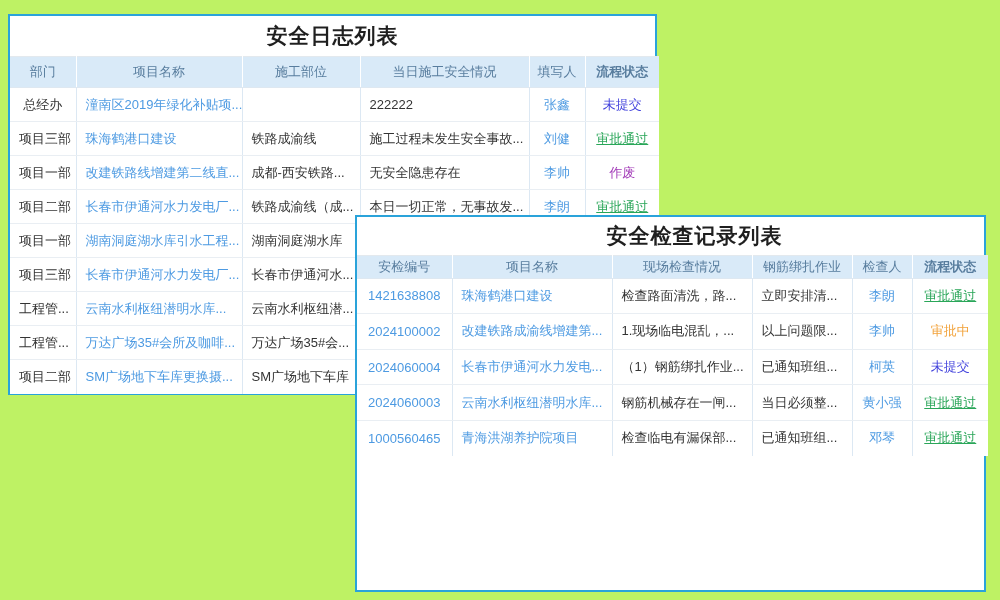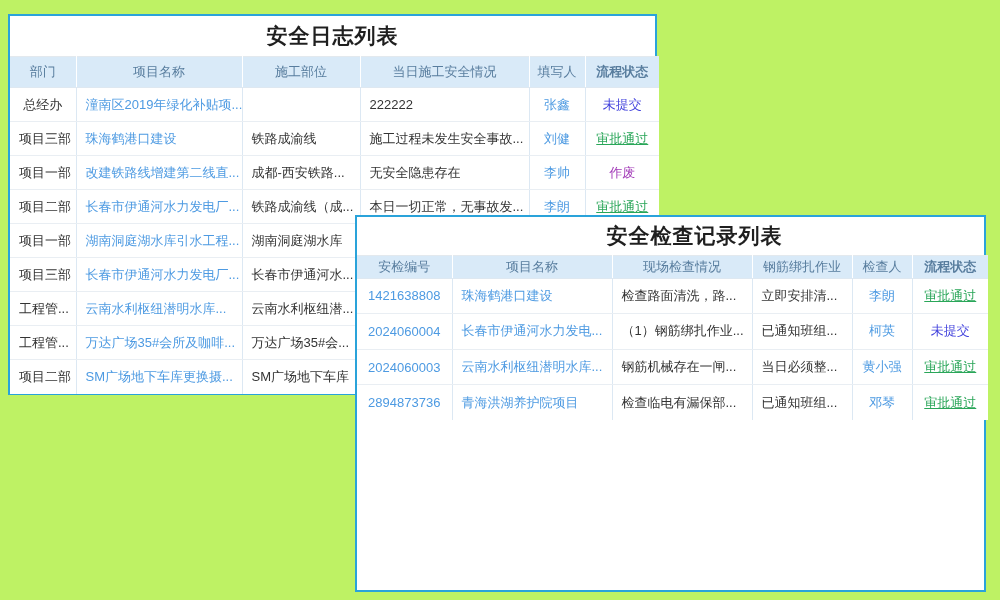--- a/index.html
+++ b/index.html
@@ -172,37 +172,45 @@
           <tbody>
             <tr>
               <td class="al-c"><span class="link">1421638808</span></td>
               <td class="al-l"><span class="link">珠海鹤港口建设</span></td>
               <td class="al-l"><span>检查路面清洗，路...</span></td>
               <td class="al-l"><span>立即安排清...</span></td>
               <td class="al-c"><span class="link">李朗</span></td>
               <td class="al-c"><span class="status-approved">审批通过</span></td>
             </tr>
             <tr>
+              <td class="al-c"><span class="link">2024100002</span></td>
+              <td class="al-l"><span class="link">改建铁路成渝线增建第...</span></td>
+              <td class="al-l"><span>1.现场临电混乱，...</span></td>
+              <td class="al-l"><span>以上问题限...</span></td>
+              <td class="al-c"><span class="link">李帅</span></td>
+              <td class="al-c"><span class="status-reviewing">审批中</span></td>
+            </tr>
+            <tr>
               <td class="al-c"><span class="link">2024060004</span></td>
               <td class="al-l"><span class="link">长春市伊通河水力发电...</span></td>
               <td class="al-l"><span>（1）钢筋绑扎作业...</span></td>
               <td class="al-l"><span>已通知班组...</span></td>
               <td class="al-c"><span class="link">柯英</span></td>
               <td class="al-c"><span class="status-unsubmitted">未提交</span></td>
             </tr>
             <tr>
               <td class="al-c"><span class="link">2024060003</span></td>
               <td class="al-l"><span class="link">云南水利枢纽潜明水库...</span></td>
               <td class="al-l"><span>钢筋机械存在一闸...</span></td>
               <td class="al-l"><span>当日必须整...</span></td>
               <td class="al-c"><span class="link">黄小强</span></td>
               <td class="al-c"><span class="status-approved">审批通过</span></td>
             </tr>
             <tr>
-              <td class="al-c"><span class="link">2894873736</span></td>
+              <td class="al-c"><span class="link">1000560465</span></td>
               <td class="al-l"><span class="link">青海洪湖养护院项目</span></td>
               <td class="al-l"><span>检查临电有漏保部...</span></td>
               <td class="al-l"><span>已通知班组...</span></td>
               <td class="al-c"><span class="link">邓琴</span></td>
               <td class="al-c"><span class="status-approved">审批通过</span></td>
             </tr>
           </tbody>
         </table>
     </div>
   </div>

